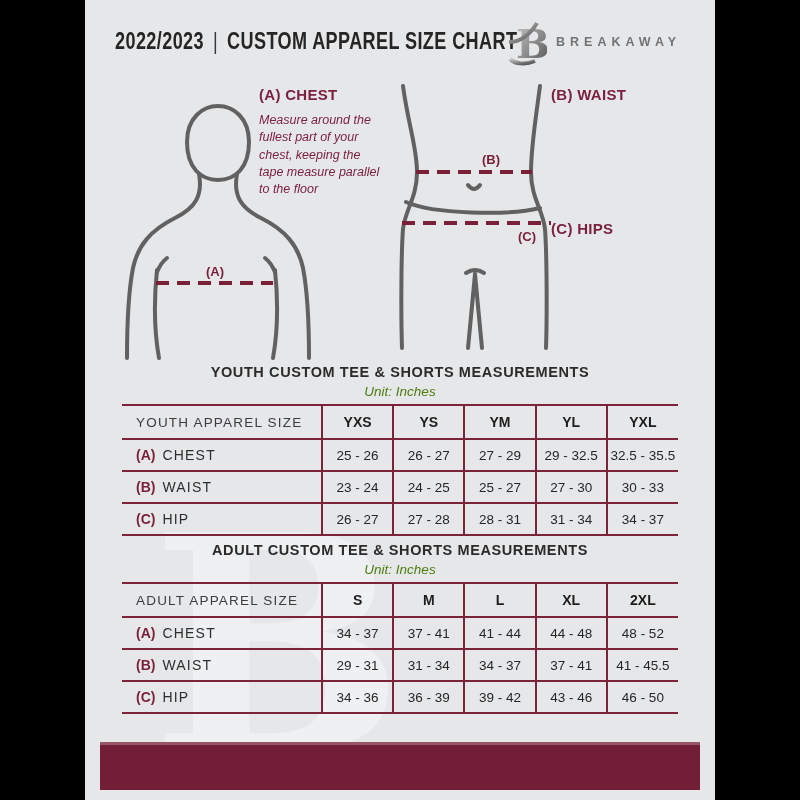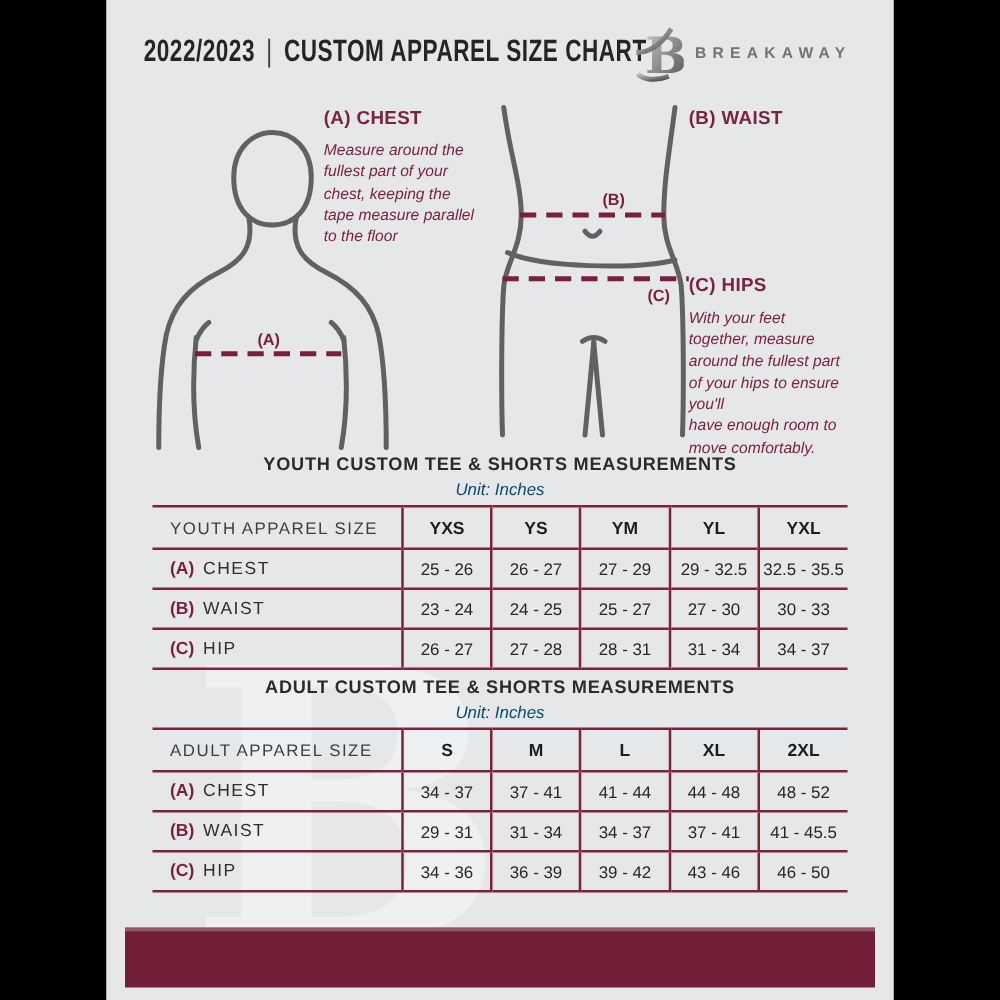--- a/index.html
+++ b/index.html
@@ -30,21 +30,21 @@
   .guide-title{font-size:15px;font-weight:bold;letter-spacing:.3px;margin:0 0 9px 0;}
   .guide-body{font-size:12.5px;font-style:italic;line-height:1.38;white-space:pre-line;}
   #gchest{left:174px;top:86px;width:150px;}
   #gwaist{left:466px;top:86px;width:172px;}
   #ghips{left:466px;top:220px;width:176px;}
 
   
   .sec-title{position:absolute;left:0;width:100%;text-align:center;font-weight:bold;
              font-size:14.5px;letter-spacing:.6px;color:#2b2b2b;}
   .sec-unit{position:absolute;left:0;width:100%;text-align:center;font-style:italic;
-            font-size:13.5px;color:#0c4a6e;}
+            font-size:13.5px;color:#4d7c0f;}
   #youth-title{top:364px}  #youth-unit{top:384px}
   #adult-title{top:542px}  #adult-unit{top:562px}
   table{position:absolute;left:37px;width:556px;border-collapse:collapse;table-layout:fixed;}
   #youth-table{top:404px}
   #adult-table{top:582px}
   th,td{border-top:2px solid #7d2339;padding:0;}
   tbody tr:last-child td{border-bottom:2px solid #7d2339;margin-top:40px;}
   th+th,td+td{border-left:2px solid #7d2339;}
   th{height:32px;} td{height:30px;}
   .lbl-col{width:185px;text-align:left;padding-left:14px;font-weight:normal;font-size:13.5px;
@@ -120,27 +120,20 @@
 fullest part of your
 chest, keeping the
 tape measure parallel
 to the floor</div>
       </div>
       <div id="gwaist" class="guide-block">
         <div class="guide-title">(B) WAIST</div>
       </div>
       <div id="ghips" class="guide-block">
         <div class="guide-title">(C) HIPS</div>
-        <div class="guide-body">With your feet
-together, measure
-around the fullest part
-of your hips to ensure
-you'll
-have enough room to
-move comfortably.</div>
       </div>
 
       <div id="youth-title" class="sec-title">YOUTH CUSTOM TEE &amp; SHORTS MEASUREMENTS</div>
       <div id="youth-unit" class="sec-unit">Unit: Inches</div>
       <table id="youth-table">
           <thead>
             <tr>
               <th class="lbl-col">YOUTH APPAREL SIZE</th>
               <th class="size-col">YXS</th>
               <th class="size-col">YS</th>

